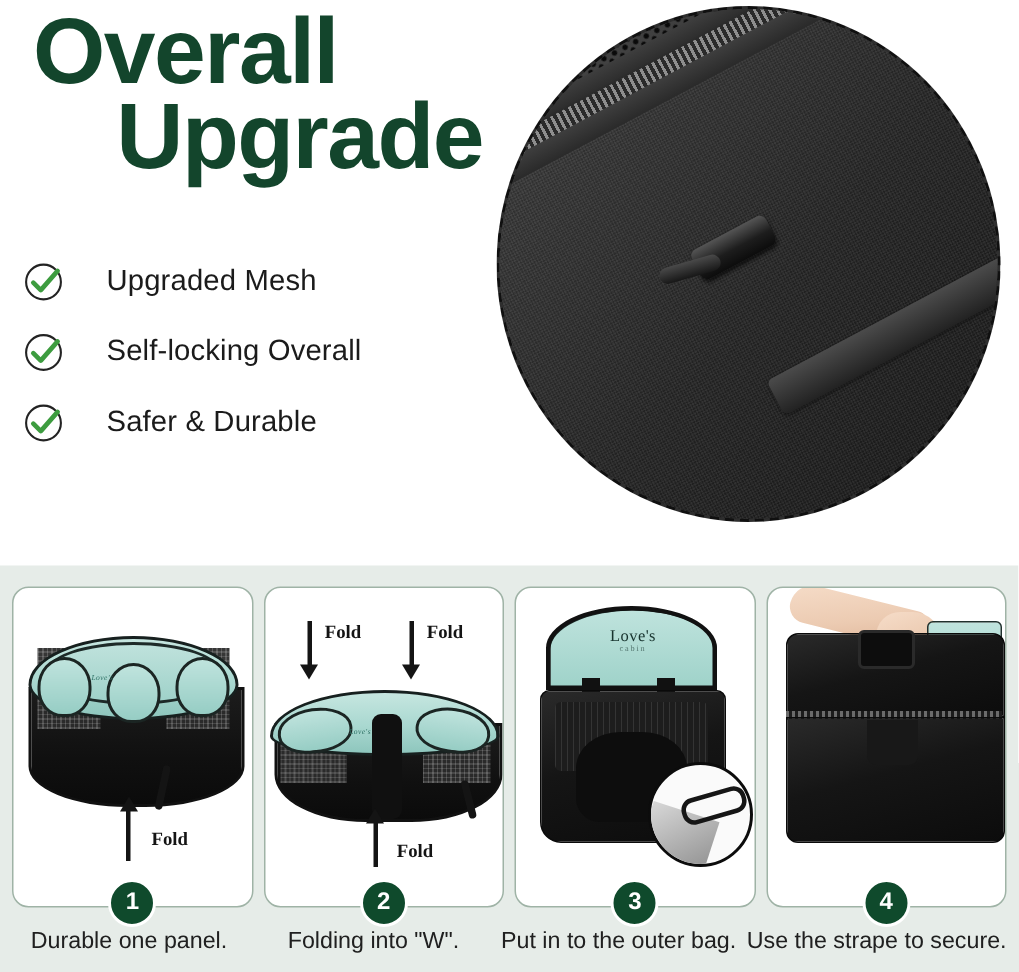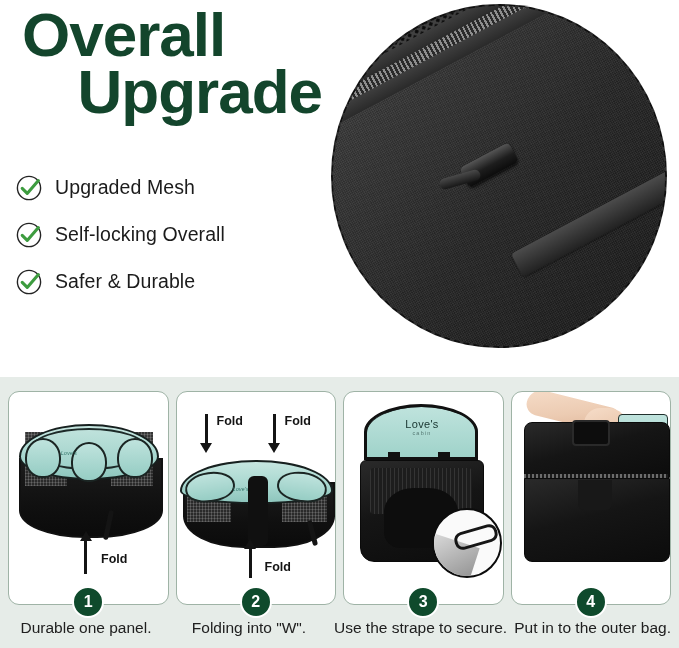--- a/index.html
+++ b/index.html
@@ -20,20 +20,21 @@
   }
   .headline .l2{display:block;text-align:right;}
 
   .features{position:absolute;left:14px;top:164px;width:310px;}
   .feat{display:flex;align-items:center;height:47px;}
   .check-ic{width:30px;height:30px;flex:0 0 30px;position:relative;margin-right:11px;}
   .check-ic svg{display:block;}
   .feat-label{
     font-size:19.5px;color:#1b1b1b;font-weight:normal;letter-spacing:.1px;
     white-space:nowrap;
+    margin-left:16px;
   }
 
   
   .photo-wrap{position:absolute;left:331px;top:4px;width:340px;height:348px;}
   .photo-circle{
     position:absolute;left:0;top:0;width:336px;height:344px;border-radius:50%;
     border:2px dashed #101010;box-sizing:border-box;overflow:hidden;
     background:#2e2e2e;
   }
   .photo-inner{position:absolute;left:-2px;top:-2px;width:336px;height:344px;border-radius:50%;overflow:hidden;}
@@ -88,21 +89,21 @@
   
   .bottom{
     position:absolute;left:0;top:377px;width:679px;height:271px;
     background:#e6ece8;
   }
   .cards{position:absolute;left:8px;top:14px;width:663px;height:214px;display:flex;gap:7px;}
   .card{
     position:relative;flex:1 1 0;background:#ffffff;border:1px solid #9fb3a6;
     border-radius:11px;overflow:visible;
   }
-  .card-clip{position:absolute;left:0;top:0;right:0;bottom:0;border-radius:11px;overflow:hidden;}
+  .card-clip{position:absolute;left:0;top:0;right:0;bottom:0;border-radius:11px;overflow:hidden;font-family:Liberation Serif, serif;}
   .badge{
     position:absolute;left:50%;bottom:-14px;transform:translateX(-50%);
     width:28px;height:28px;border-radius:50%;background:#0f4a2c;
     border:2px solid #ffffff;
     color:#fff;font-size:16px;font-weight:bold;line-height:28px;text-align:center;
     z-index:5;
   }
   .captions{
     position:absolute;left:8px;top:238px;width:663px;height:26px;
     display:flex;gap:7px;
@@ -329,19 +330,19 @@
           <div style="position:absolute;left:66px;top:88px;width:34px;height:30px;background:#181818;border-radius:0 0 6px 6px;"></div>
         </div>
         <div class="badge">4</div>
       </div>
 
     </div>
 
     <div class="captions">
       <div class="caption">Durable one panel.</div>
       <div class="caption">Folding into "W".</div>
+      <div class="caption">Put in to the outer bag.</div>
       <div class="caption">Use the strape to secure.</div>
-      <div class="caption">Put in to the outer bag.</div>
     </div>
 
   </div>
 
 </div>
 
 </body></html>

